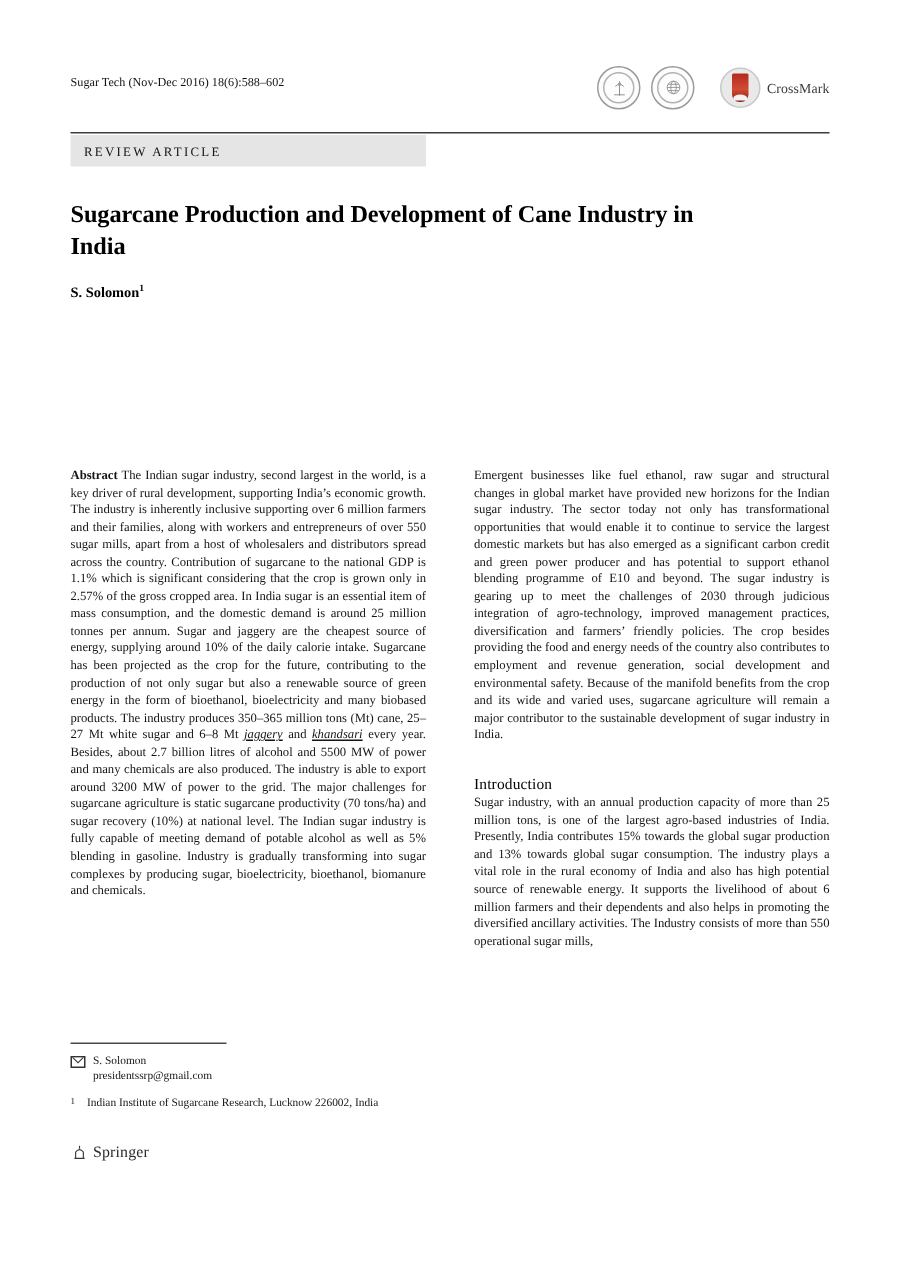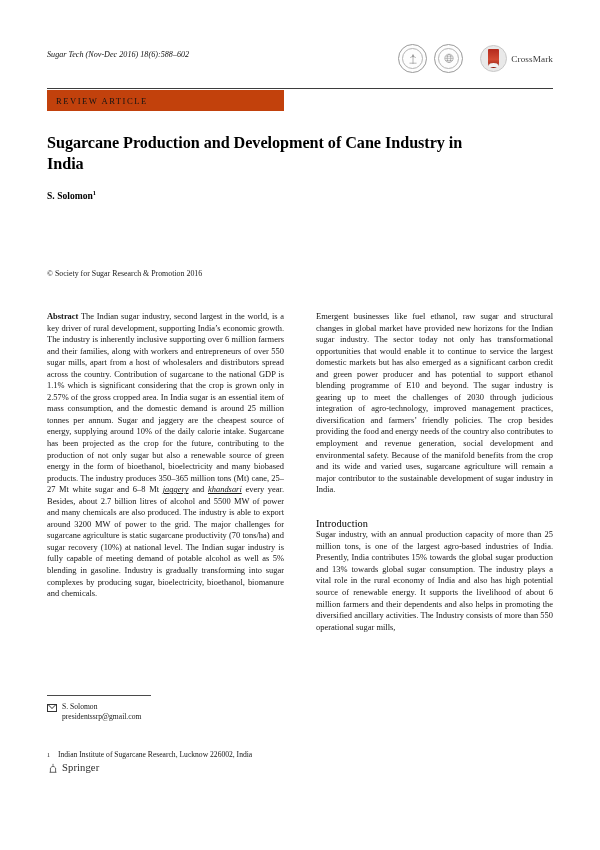--- a/index.html
+++ b/index.html
@@ -25,21 +25,20 @@
     left: 47px;
     top: 50px;
     width: 506px;
     height: 46px;
   }
   .journal-line {
     font-size: 8.1px;
     line-height: 10.6px;
     letter-spacing: 0.02px;
     color: #111;
-    font-style: italic;
   }
   .logo-row {
     position: absolute;
     right: 0;
     top: -6px;
     display: flex;
     align-items: center;
     gap: 7px;
   }
   .seal {
@@ -114,21 +113,21 @@
     background: #3d3d3d;
   }
 
   
   .article-type {
     position: absolute;
     left: 47px;
     top: 90px;
     width: 237px;
     height: 21px;
-    background: #c2410c;
+    background: #e5e5e5;
     display: flex;
     align-items: center;
   }
   .article-type span {
     font-size: 8.6px;
     letter-spacing: 1.5px;
     color: #141414;
     padding-left: 9px;
     font-family: "Liberation Serif", "DejaVu Serif", serif;
   }
@@ -251,37 +250,37 @@
     position: absolute;
     left: 0.6px; top: 0.4px;
     width: 0; height: 0;
     border-left: 3.4px solid transparent;
     border-right: 3.4px solid transparent;
     border-top: 3.2px solid #fff;
   }
   .fn-affil {
     display: flex;
     gap: 6px;
-    margin-top: 27px;
+    margin-top: 7px;
   }
   .fn-affil .num {
     font-size: 6px;
     width: 5px;
     flex: 0 0 auto;
     padding-top: 0px;
   }
   .fn-affil .txt { width: 218px; }
 
   
   .springer {
     position: absolute;
     left: 47px;
     top: 762px;
     display: flex;
-    align-items: flex-start;
+    align-items: center;
     gap: 3px;
   }
   .springer-mark {
     width: 12px;
     height: 12px;
     position: relative;
   }
   .springer-name {
     font-size: 10.6px;
     color: #2b2b2b;
@@ -331,21 +330,20 @@
   <div class="article-type">
     <span>REVIEW ARTICLE</span>
   </div>
 
   <div class="title">Sugarcane Production and Development of Cane Industry in India</div>
   <div class="author">
     <span>S. Solomon</span><sup>1</sup>
   </div>
 
   <div class="dates">
-    <div>© Society for Sugar Research &amp; Promotion 2016</div>
   </div>
 
   <div class="col col-left">
     <p><span class="lbl">Abstract</span><span> The Indian sugar industry, second largest in the world, is a key driver of rural development, supporting India’s economic growth. The industry is inherently inclusive supporting over 6 million farmers and their families, along with workers and entrepreneurs of over 550 sugar mills, apart from a host of wholesalers and distributors spread across the country. Contribution of sugarcane to the national GDP is 1.1% which is significant considering that the crop is grown only in 2.57% of the gross cropped area. In India sugar is an essential item of mass consumption, and the domestic demand is around 25 million tonnes per annum. Sugar and jaggery are the cheapest source of energy, supplying around 10% of the daily calorie intake. Sugarcane has been projected as the crop for the future, contributing to the production of not only sugar but also a renewable source of green energy in the form of bioethanol, bioelectricity and many biobased products. The industry produces 350–365 million tons (Mt) cane, 25–27 Mt white sugar and 6–8 Mt </span><span class="it">jaggery</span><span> and </span><span class="it">khandsari</span><span> every year. Besides, about 2.7 billion litres of alcohol and 5500 MW of power and many chemicals are also produced. The industry is able to export around 3200 MW of power to the grid. The major challenges for sugarcane agriculture is static sugarcane productivity (70 tons/ha) and sugar recovery (10%) at national level. The Indian sugar industry is fully capable of meeting demand of potable alcohol as well as 5% blending in gasoline. Industry is gradually transforming into sugar complexes by producing sugar, bioelectricity, bioethanol, biomanure and chemicals.</span></p>
   </div>
 
   <div class="col col-right">
     <p>Emergent businesses like fuel ethanol, raw sugar and structural changes in global market have provided new horizons for the Indian sugar industry. The sector today not only has transformational opportunities that would enable it to continue to service the largest domestic markets but has also emerged as a significant carbon credit and green power producer and has potential to support ethanol blending programme of E10 and beyond. The sugar industry is gearing up to meet the challenges of 2030 through judicious integration of agro-technology, improved management practices, diversification and farmers’ friendly policies. The crop besides providing the food and energy needs of the country also contributes to employment and revenue generation, social development and environmental safety. Because of the manifold benefits from the crop and its wide and varied uses, sugarcane agriculture will remain a major contributor to the sustainable development of sugar industry in India.</p>
     <div class="section-head">Introduction</div>
     <p class="section-body">Sugar industry, with an annual production capacity of more than 25 million tons, is one of the largest agro-based industries of India. Presently, India contributes 15% towards the global sugar production and 13% towards global sugar consumption. The industry plays a vital role in the rural economy of India and also has high potential source of renewable energy. It supports the livelihood of about 6 million farmers and their dependents and also helps in promoting the diversified ancillary activities. The Industry consists of more than 550 operational sugar mills,</p>

